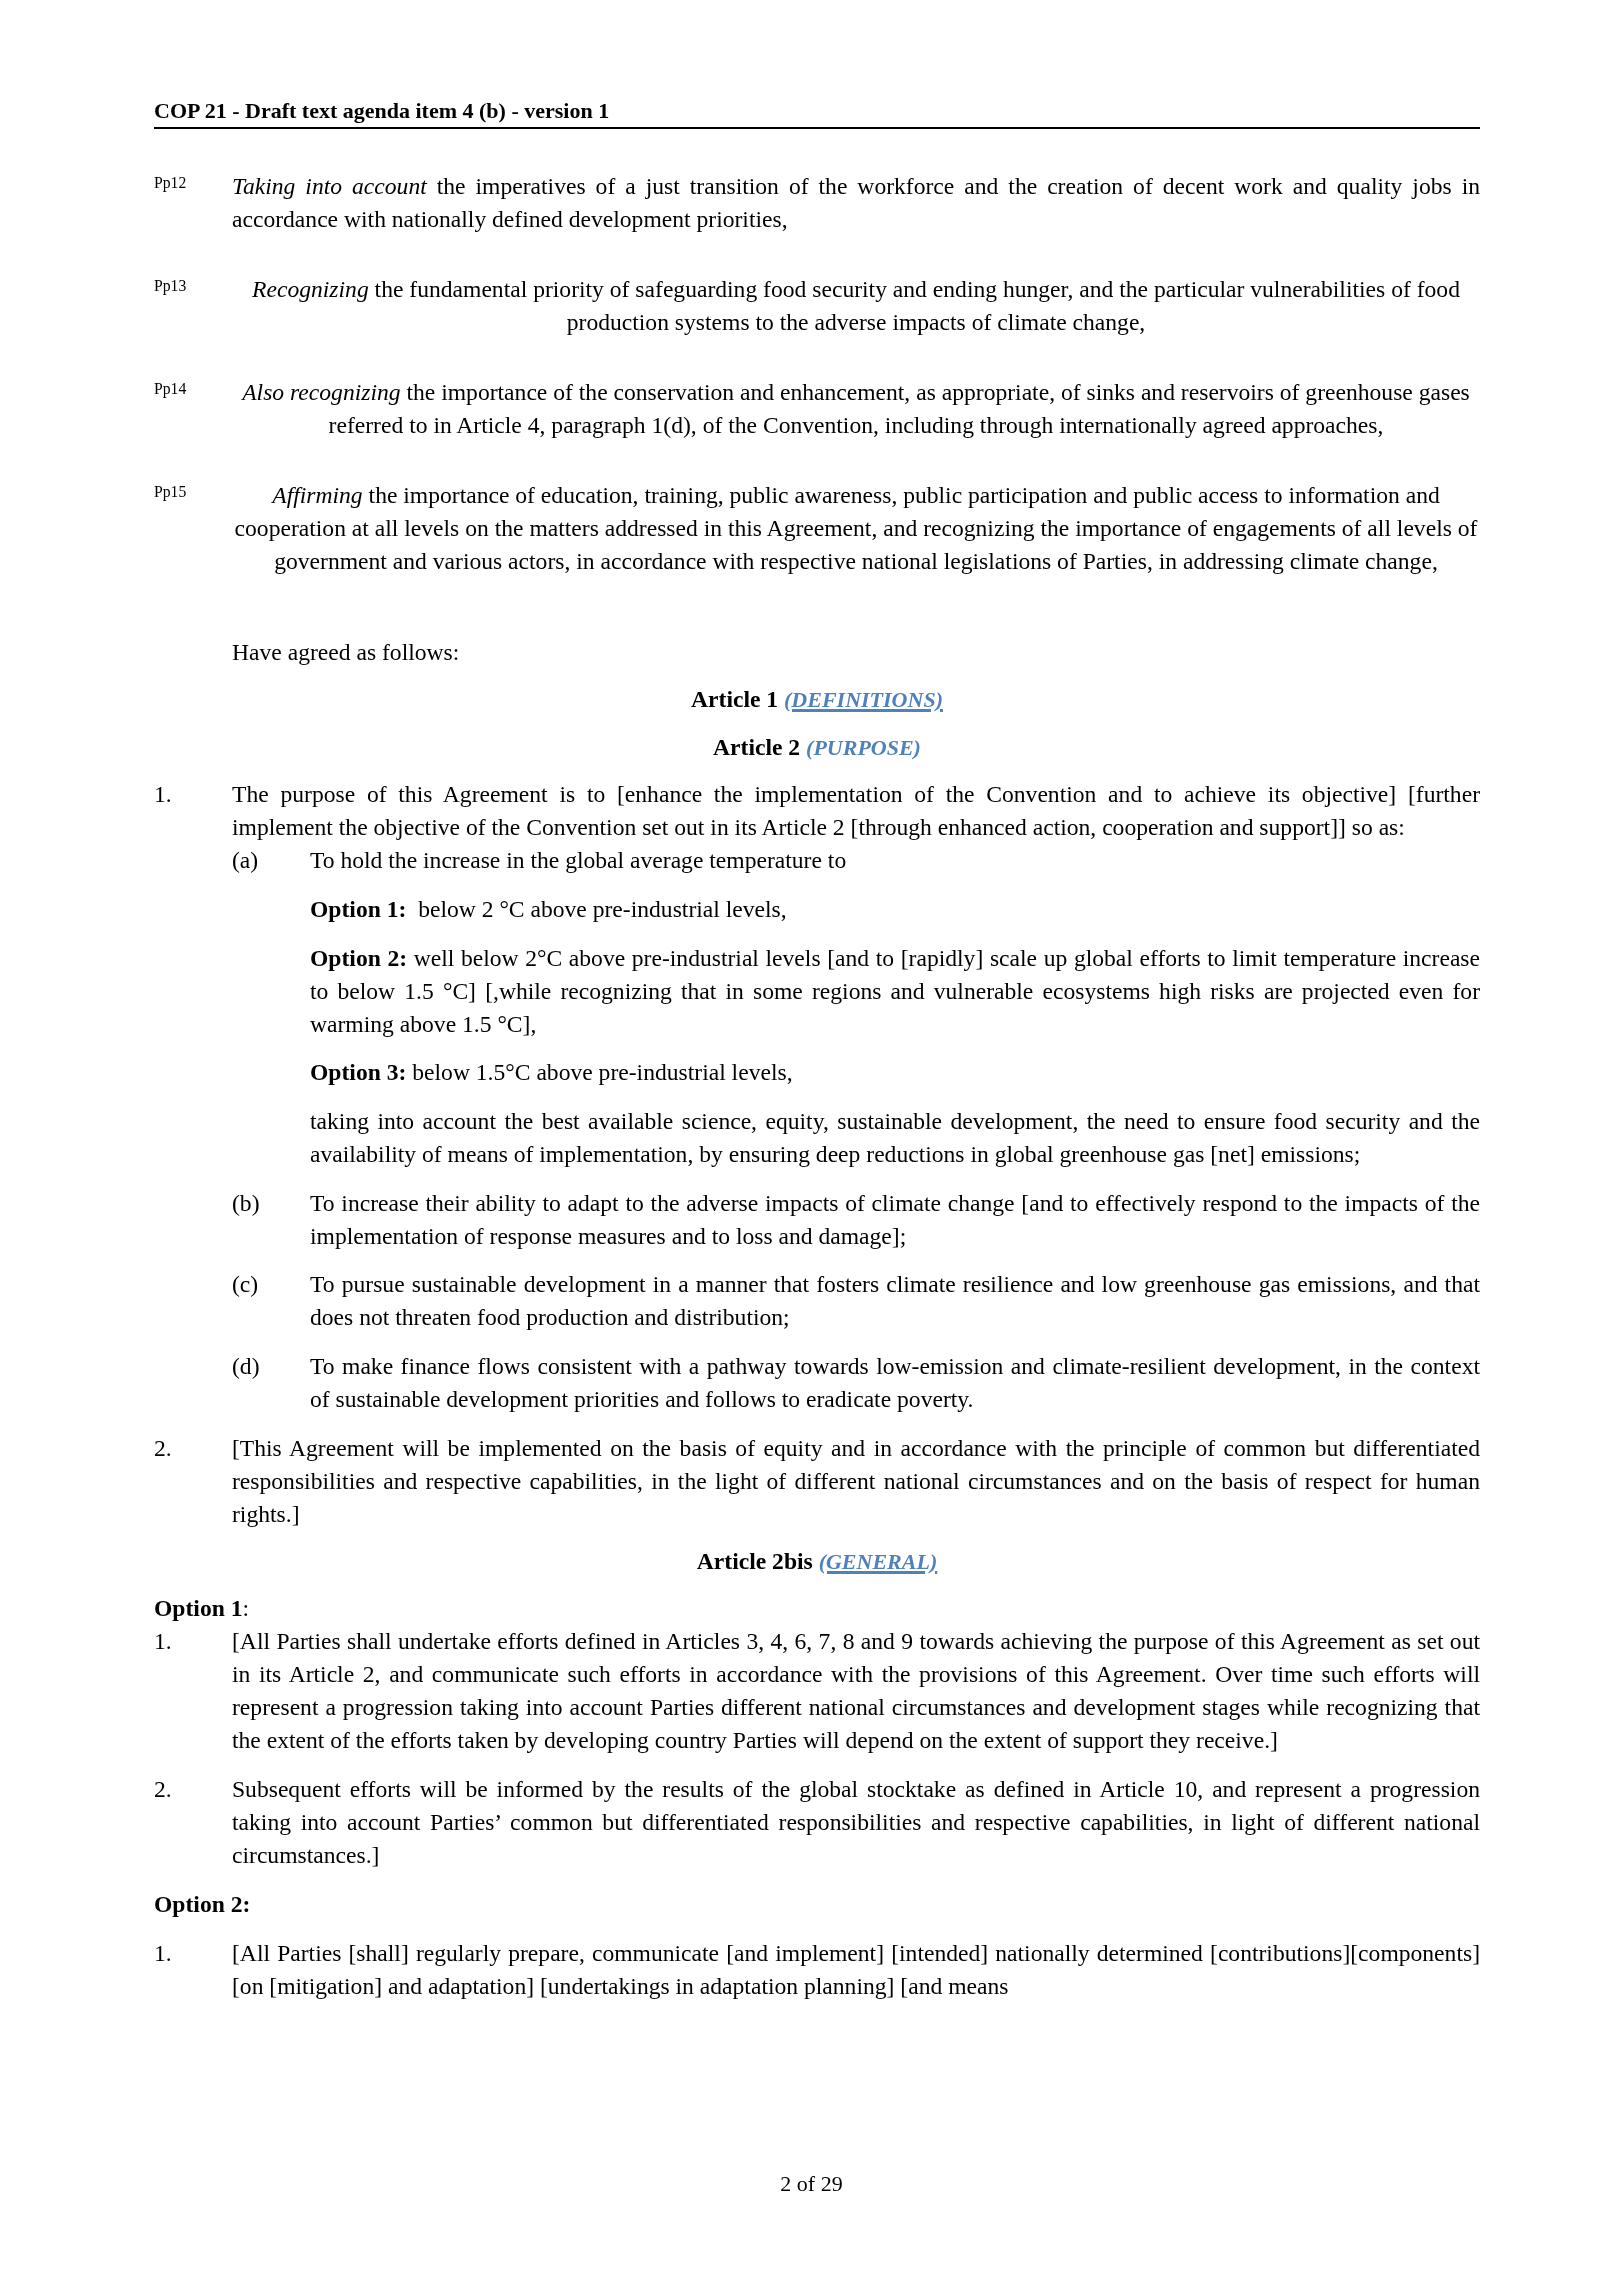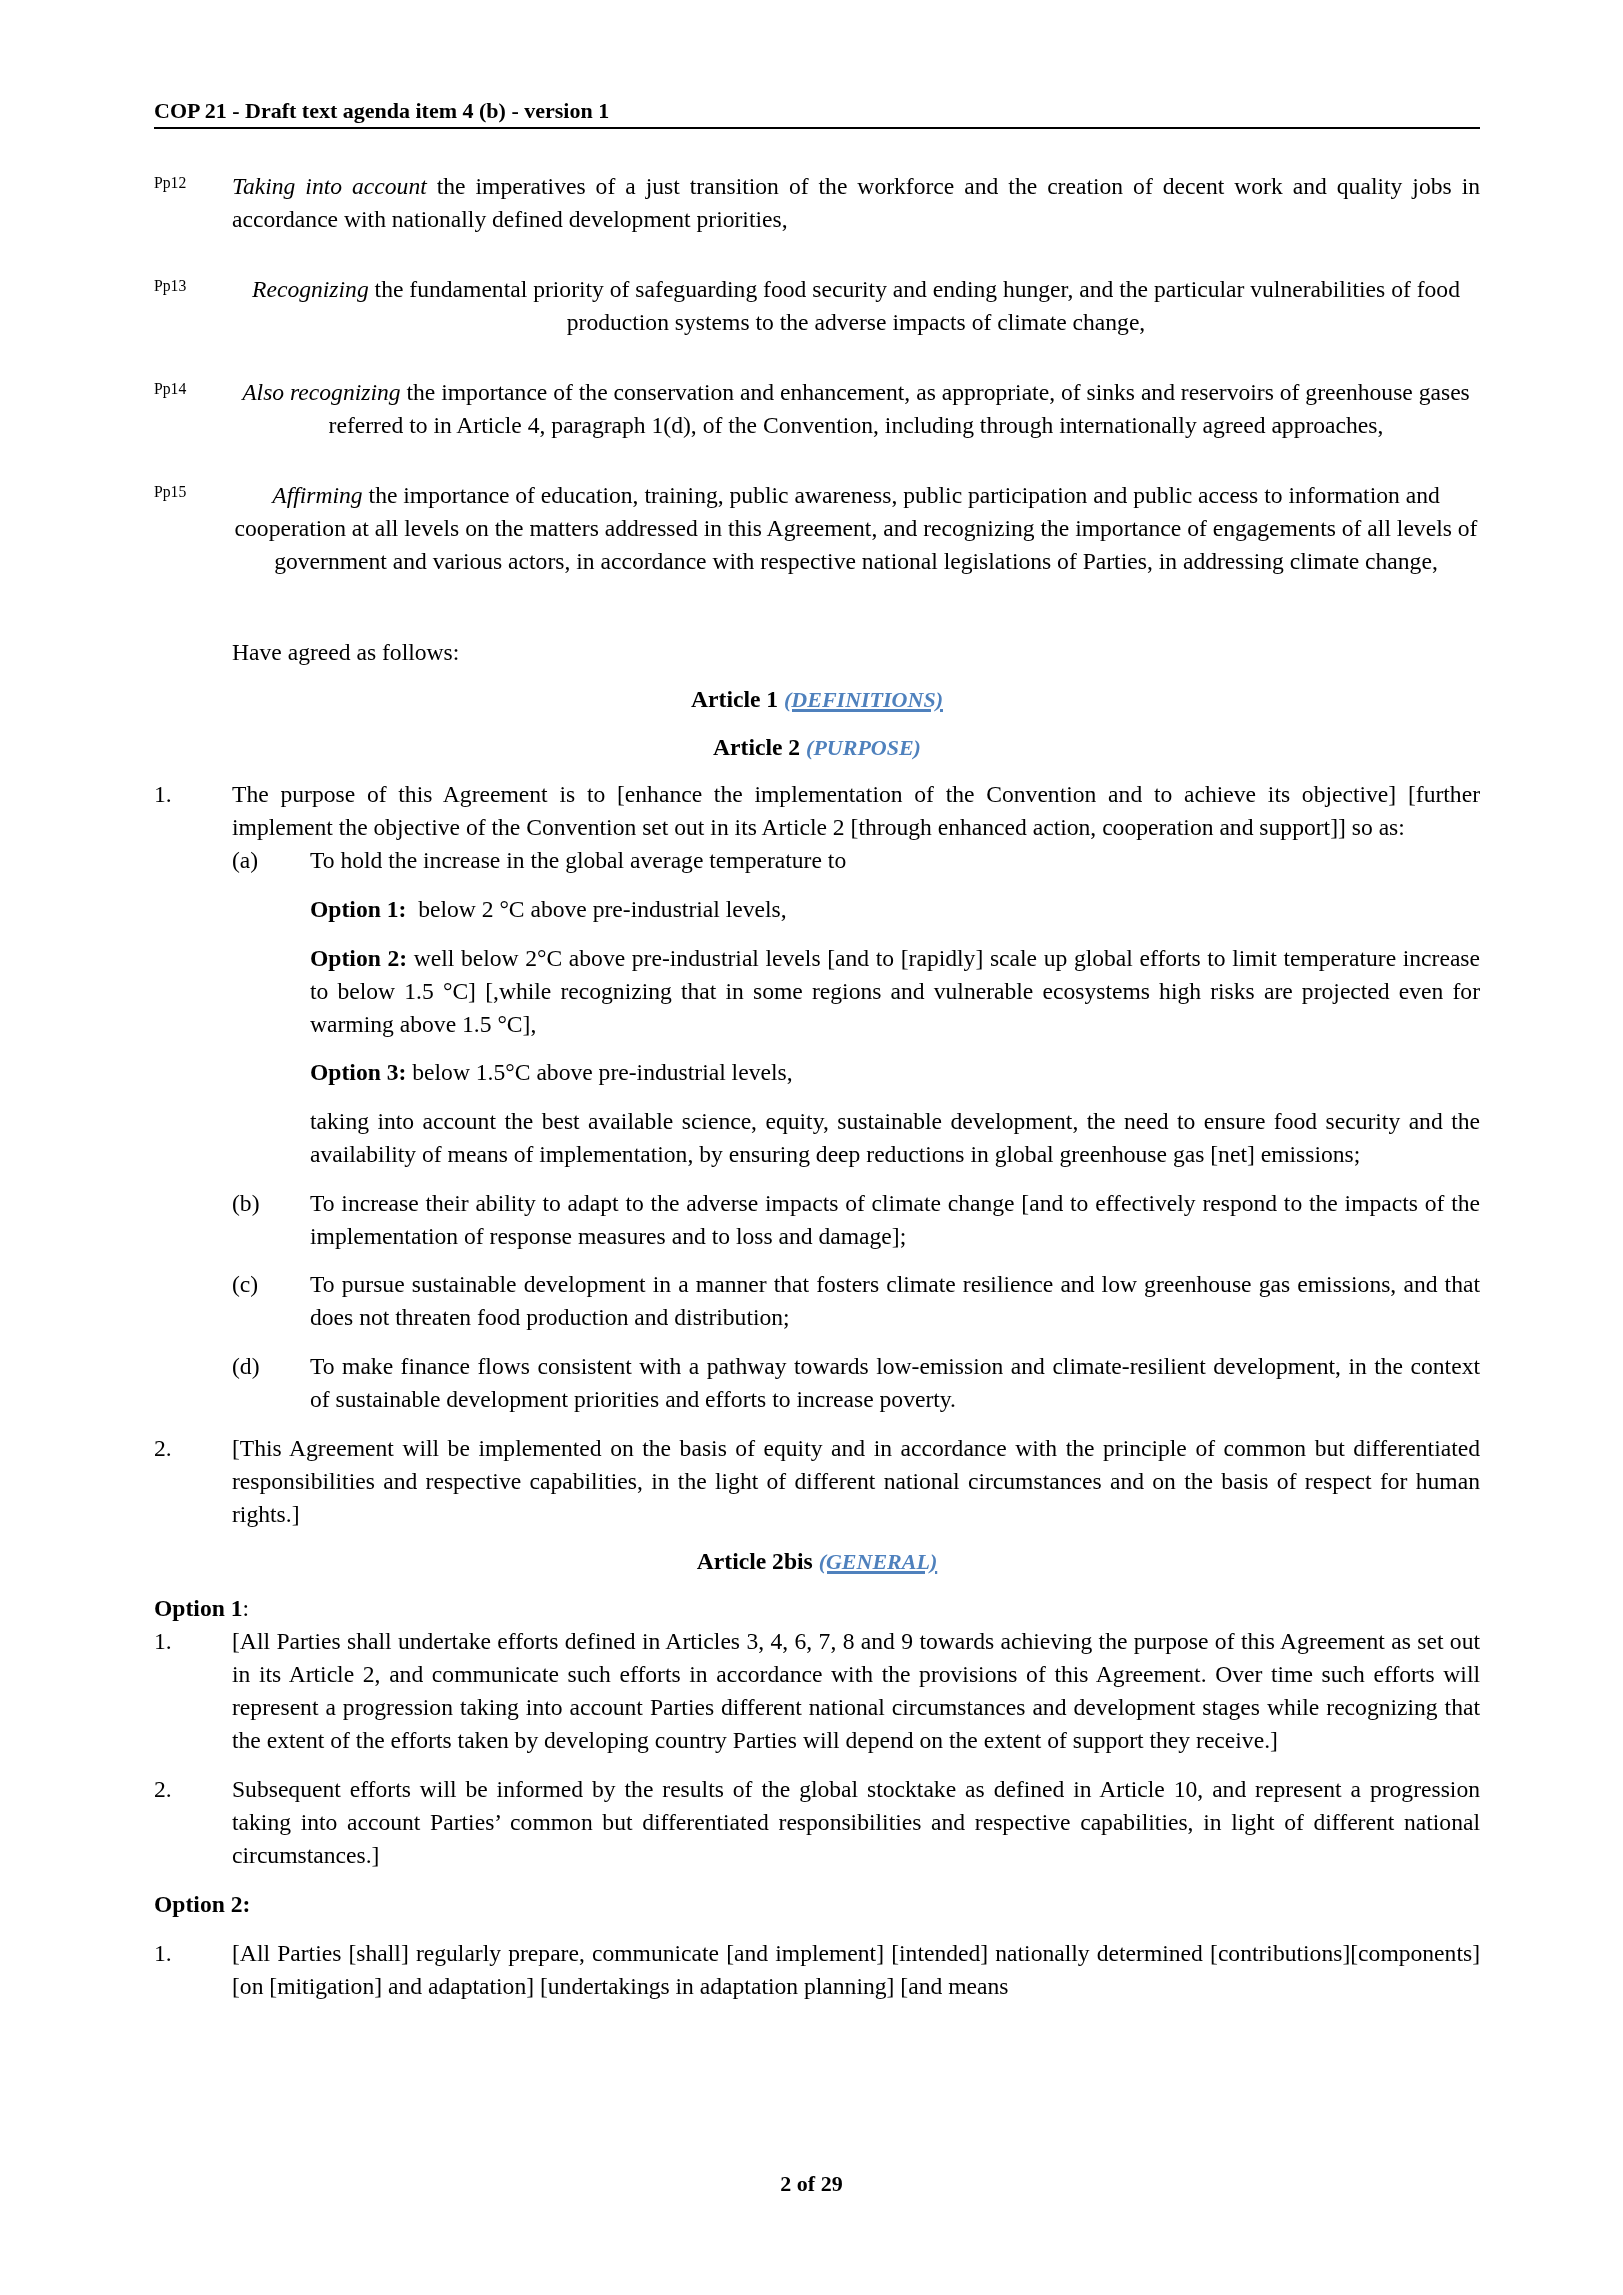--- a/index.html
+++ b/index.html
@@ -26,21 +26,21 @@
   .num { position: relative; padding-left: 78px; text-align: justify; }
   .num-label { position: absolute; left: 0; top: 0; }
   .sub { position: relative; padding-left: 156px; text-align: justify; }
   .sub-label { position: absolute; left: 78px; top: 0; }
   .indent2 { padding-left: 156px; text-align: justify; }
   .indent1 { padding-left: 78px; }
   .gap-s { height: 15.7px; }
   .gap-m { height: 21px; }
   .footer {
     position: absolute; left: 0; width: 1623px; top: 2171px;
-    text-align: center; font-weight: bold; font-size: 22px;
+    text-align: center; font-weight: normal; font-size: 22px;
   }
 </style>
 </head>
 <body>
 
 <div class="page">
   <div class="header">COP 21 - Draft text agenda item 4 (b) - version 1</div>
 
   <div class="body">
     <div style="height:25px"></div>
@@ -102,21 +102,21 @@
       <span>To increase their ability to adapt to the adverse impacts of climate change [and to effectively respond to the impacts of the implementation of response measures and to loss and damage];</span>
     </div>
     <div class="gap-s"></div>
     <div class="sub">
       <span class="sub-label">(c)</span>
       <span>To pursue sustainable development in a manner that fosters climate resilience and low greenhouse gas emissions, and that does not threaten food production and distribution;</span>
     </div>
     <div class="gap-s"></div>
     <div class="sub">
       <span class="sub-label">(d)</span>
-      <span>To make finance flows consistent with a pathway towards low-emission and climate-resilient development, in the context of sustainable development priorities and efforts to increase poverty.</span>
+      <span>To make finance flows consistent with a pathway towards low-emission and climate-resilient development, in the context of sustainable development priorities and follows to eradicate poverty.</span>
     </div>
     <div class="gap-s"></div>
     <div class="num">
       <span class="num-label">2.</span>
       <span>[This Agreement will be implemented on the basis of equity and in accordance with the principle of common but differentiated responsibilities and respective capabilities, in the light of different national circumstances and on the basis of respect for human rights.]</span>
     </div>
 
     <div class="article-head">
       <span>Article 2bis </span><span class="art-tag ul" style="color: rgb(79, 129, 189);">(GENERAL)</span>
     </div>

